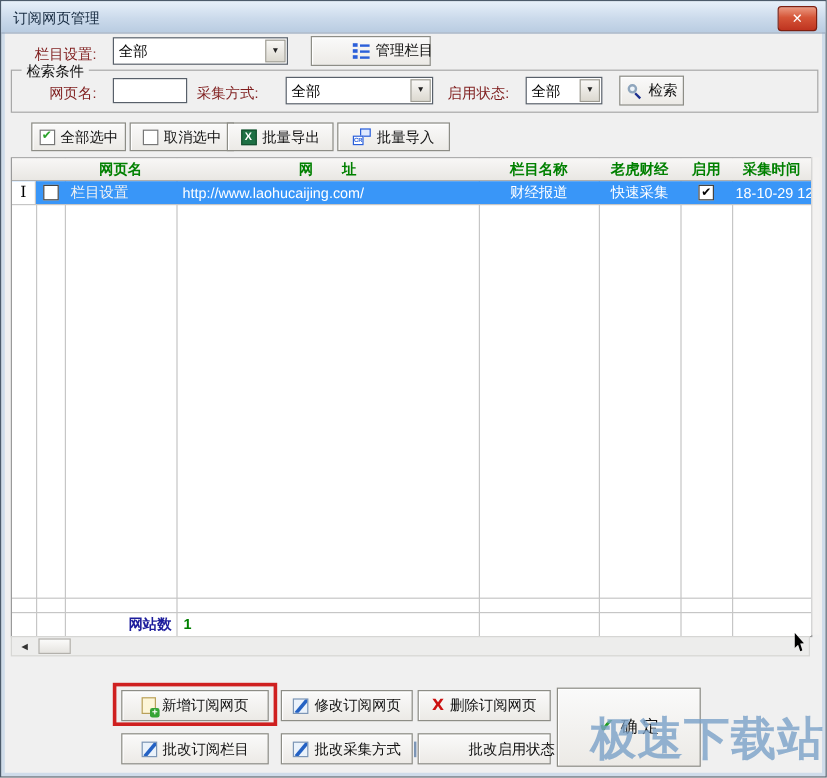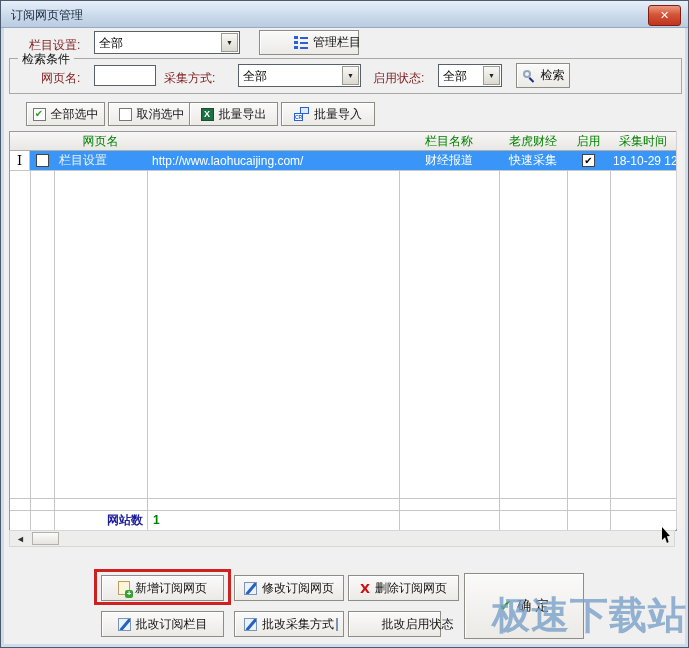--- a/index.html
+++ b/index.html
@@ -61,21 +61,21 @@
   .xred{color:#cc1111;font-weight:bold;font-size:13px;font-family:"DejaVu Sans",sans-serif;}
   .checkgreen{color:#1a9e1a;font-weight:bold;font-size:16px;line-height:1;}
 
   
   .grid{left:8px;top:130px;width:666px;height:398px;background:#fff;border:1px solid #9a9a9a;box-sizing:content-box;}
   .colline{position:absolute;top:0;height:398px;border-right:1px solid #c6c6c6;}
   .hline{position:absolute;left:0;width:666px;border-top:1px solid #c6c6c6;}
   .gridheader{position:absolute;left:0;top:0;width:666px;height:19px;
     background:linear-gradient(#f8f7f6,#e9e7e3);border-bottom:1px solid #aeaeae;box-sizing:border-box;}
   .hcell{position:absolute;top:0;height:19px;display:flex;align-items:center;justify-content:center;
-    font-size:12px;font-weight:normal;color:#008000;overflow:hidden;white-space:nowrap;}
+    font-size:12px;font-weight:bold;color:#008000;overflow:hidden;white-space:nowrap;}
   .datarow{position:absolute;left:0;top:19px;width:666px;height:19px;background:#3996f8;}
   .dcell{position:absolute;top:0;height:19px;display:flex;align-items:center;font-size:12px;color:#fff;
     overflow:hidden;white-space:nowrap;box-sizing:border-box;}
   .rowind{background:#fff;border-right:1px solid #c6c6c6;justify-content:center;
     color:#000;font-family:"DejaVu Serif",serif;font-size:13px;}
   .rowcb{width:13px;height:13px;background:#fff;border:1px solid #444;box-sizing:border-box;margin:auto;
     display:flex;align-items:center;justify-content:center;font-size:10px;color:#000;line-height:1;}
   .gridfooter-label{color:#1d1d9c;font-weight:bold;}
   .gridfooter-value{color:#008000;font-weight:bold;}
   .vtrack{left:675px;top:130px;width:7px;height:398px;background:#f3f2f1;border-left:1px solid #d2d2d2;box-sizing:border-box;}
@@ -184,20 +184,21 @@
     <div class="colline" style="left:0;width:489px;"></div>
     <div class="colline" style="left:0;width:557px;"></div>
     <div class="colline" style="left:0;width:600px;"></div>
 
     <div class="hline" style="top:38px;"></div>
     <div class="hline" style="top:366px;"></div>
     <div class="hline" style="top:378px;"></div>
 
     <div class="gridheader">
       <div class="hcell" style="left:44px;width:93px;">网页名</div>
+      <div class="hcell" style="left:137px;width:252px;">网　　址</div>
       <div class="hcell" style="left:389px;width:100px;">栏目名称</div>
       <div class="hcell" style="left:489px;width:68px;">老虎财经</div>
       <div class="hcell" style="left:557px;width:43px;">启用</div>
       <div class="hcell" style="left:600px;width:66px;">采集时间</div>
     </div>
 
     <div class="datarow">
       <div class="dcell rowind" style="left:0;width:20px;">I</div>
       <div class="dcell" style="left:20px;width:24px;">
         <span class="rowcb" style="color:transparent;"></span>
@@ -247,21 +248,21 @@
         <span class="pen"></span>
       </span>
     <span>批改订阅栏目</span>
   </div>
   <div class="abs btn" style="left:233px;top:610px;width:110px;height:26px;">
     <span class="edit-icon">
         <span class="pen"></span>
       </span>
     <span>批改采集方式</span>
   </div>
-  <div class="abs btn" style="left:347px;top:610px;width:93px;height:26px;gap:44px;">
+  <div class="abs btn" style="left:347px;top:610px;width:111px;height:26px;gap:44px;">
     <span class="edit-icon">
         <span class="pen"></span>
       </span>
     <span>批改启用状态</span>
   </div>
   <div class="abs btn okbtn" style="left:463px;top:572px;width:120px;height:66px;">
     <span class="checkgreen">✔</span>
     <span>确 定</span>
   </div>
 

